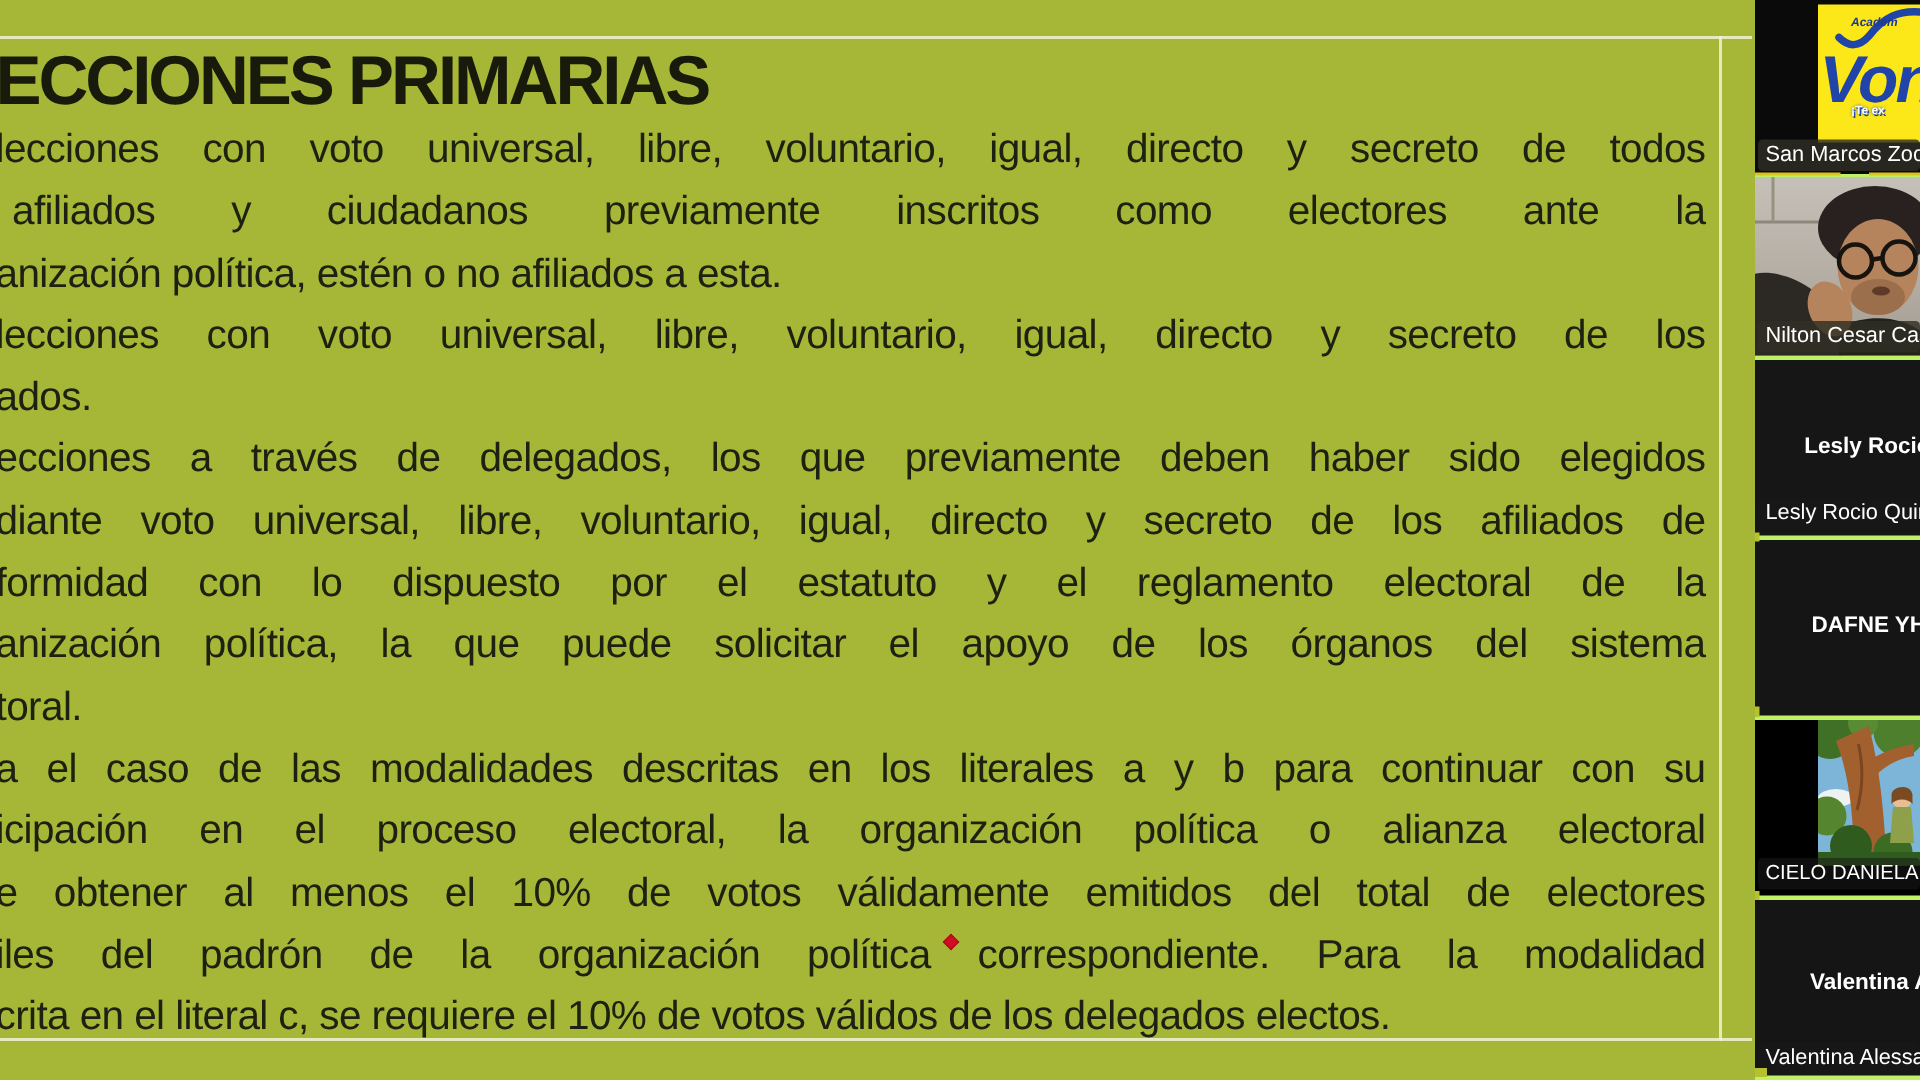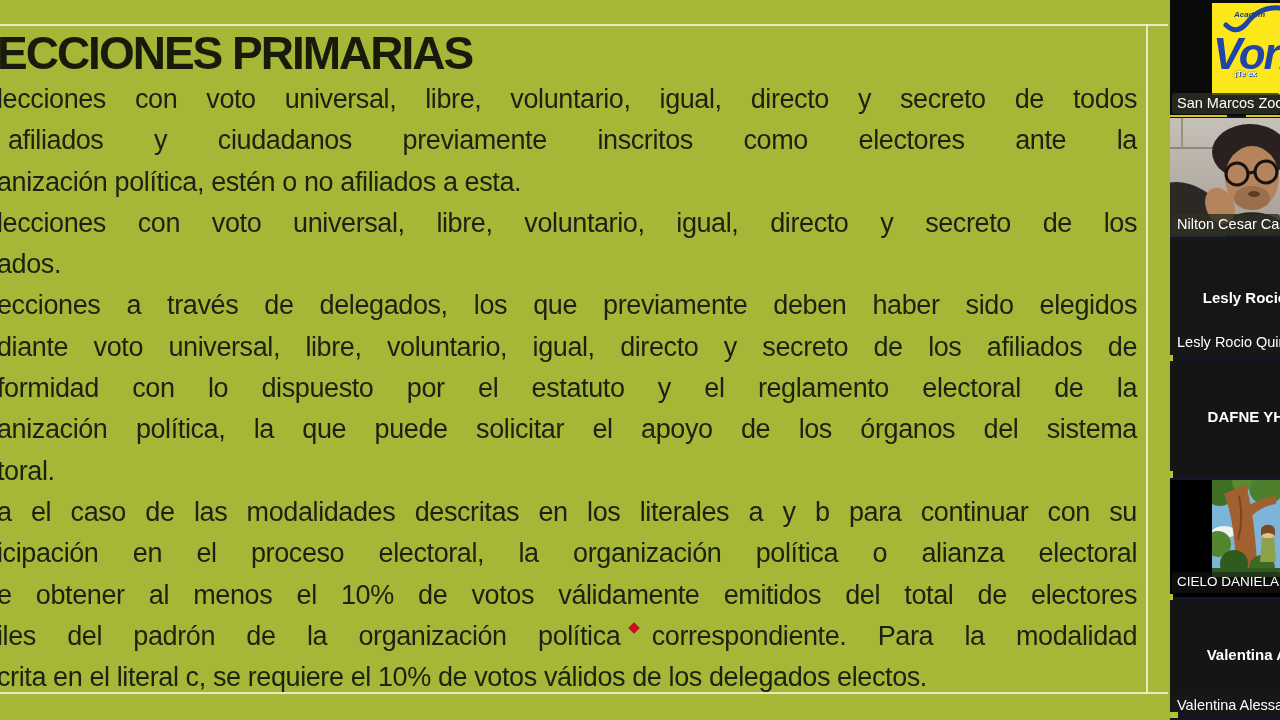--- a/index.html
+++ b/index.html
@@ -17,21 +17,21 @@
                  letter-spacing:-2px; color:#181a0c; white-space:nowrap; }
   .slide-body  { position:absolute; left:-3px; top:79px; width:1140px; color:#1d2111; }
   .ln { height:41.3px; line-height:41.3px; font-size:27px; letter-spacing:-0.4px; white-space:nowrap; overflow:visible; }
   .ln.j { white-space:normal; text-align:justify; text-align-last:justify; }
   .ln.pad { padding-left:11px; }
 
   .laser-pointer { position:absolute; left:630px; top:624px; width:8px; height:8px;
                    background:#cf1020; transform:rotate(45deg); box-shadow:0 0 2px #7a0a0a inset; }
 
   
-  .sidebar { position:absolute; left:1170px; top:0; width:110px; height:720px; background:#0f172a; }
+  .sidebar { position:absolute; left:1170px; top:0; width:110px; height:720px; background:#bef264; }
   .tile { position:absolute; left:0; width:110px; overflow:hidden; background:#141414; }
   .t1 { top:0;    height:116px; background:#0a0a0a; }
   .t2 { top:118px; height:119px; }
   .t3 { top:240px; height:117px; background:#161616; }
   .t4 { top:360px; height:117px; background:#151515; }
   .t5 { top:480px; height:117px; background:#000; }
   .t6 { top:600px; height:117px; background:#151515; }
 
   .vlabel { position:absolute; left:2px; bottom:2px; max-width:108px; color:#fff; font-size:14.5px;
             line-height:18px; padding:1px 5px 2px; border-radius:3px; white-space:nowrap; overflow:hidden;

